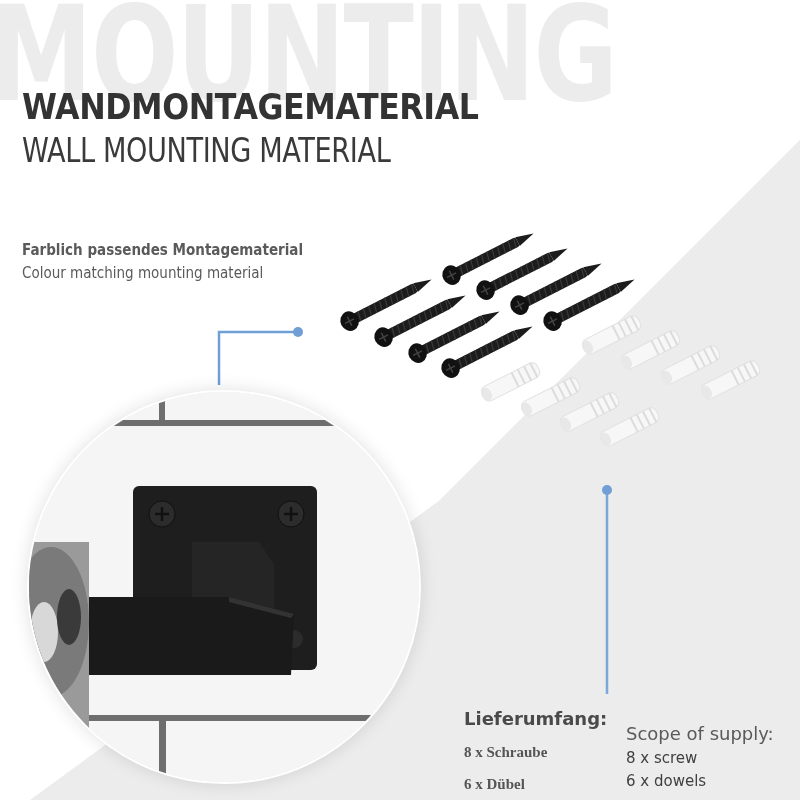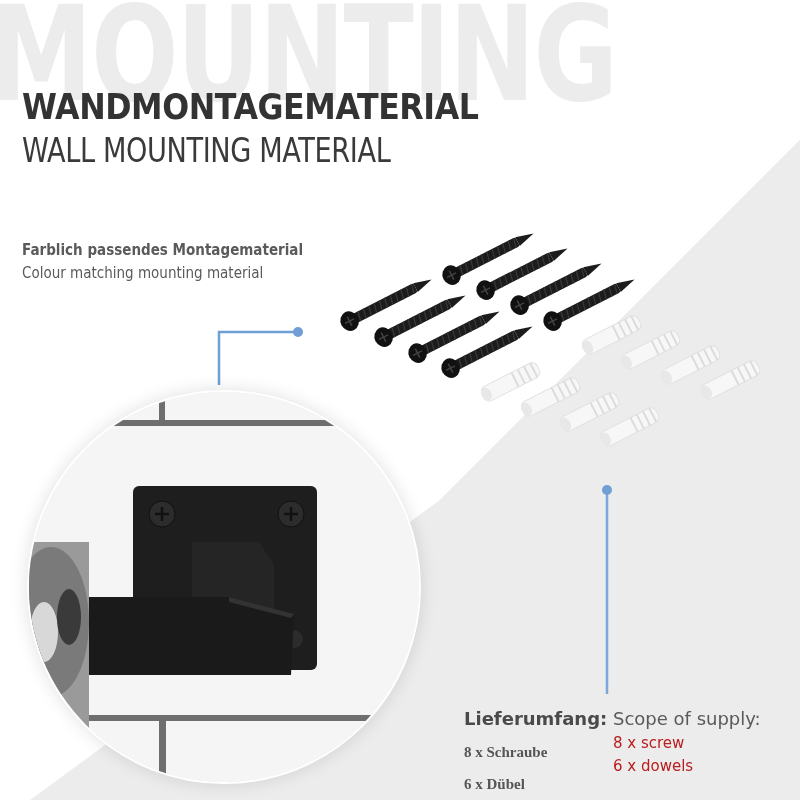--- a/index.html
+++ b/index.html
@@ -23,23 +23,23 @@
     .connector { position: absolute; }
     .product-circle { position: absolute; left: 27px; top: 390px; width: 390px; height: 390px; border-radius: 50%;
       overflow: hidden; border: 2px solid #ffffff; box-shadow: 0 0 18px rgba(0,0,0,0.12); background: #f2f2f2; }
     .parts { position: absolute; left: 0; top: 0; }
     .supply { position: absolute; top: 708px; color: #555; }
     .supply .head { font-size: 18px; color: #4a4a4a; white-space: nowrap; }
     .supply .line { font-size: 15px; margin-top: 6px; white-space: nowrap; }
     .supply.de { left: 464px; }
     .supply.de .head { font-weight: bold; }
     .supply.de .line { font-weight: bold; margin-top: 15px; font-family: Liberation Serif, serif; }
-    .supply.en { left: 613px; }
+    .supply.en { left: 626px; margin-top: 15px; }
     .supply.en .head { color: #5a5a5a; }
-    .supply.en .line { color: #b91c1c; margin-top: 5px; }
+    .supply.en .line { color: #404040; margin-top: 5px; }
   </style>
 </head>
 <body>
 
 <div class="canvas">
 
   <svg class="bg-diag" width="800" height="800">
     <polygon points="800,140 800,800 0,800 0,800 140,800 440,500" fill="#ececec"></polygon>
     <polygon points="800,140 800,800 30,800 440,500" fill="#ececec"></polygon>
   </svg>

